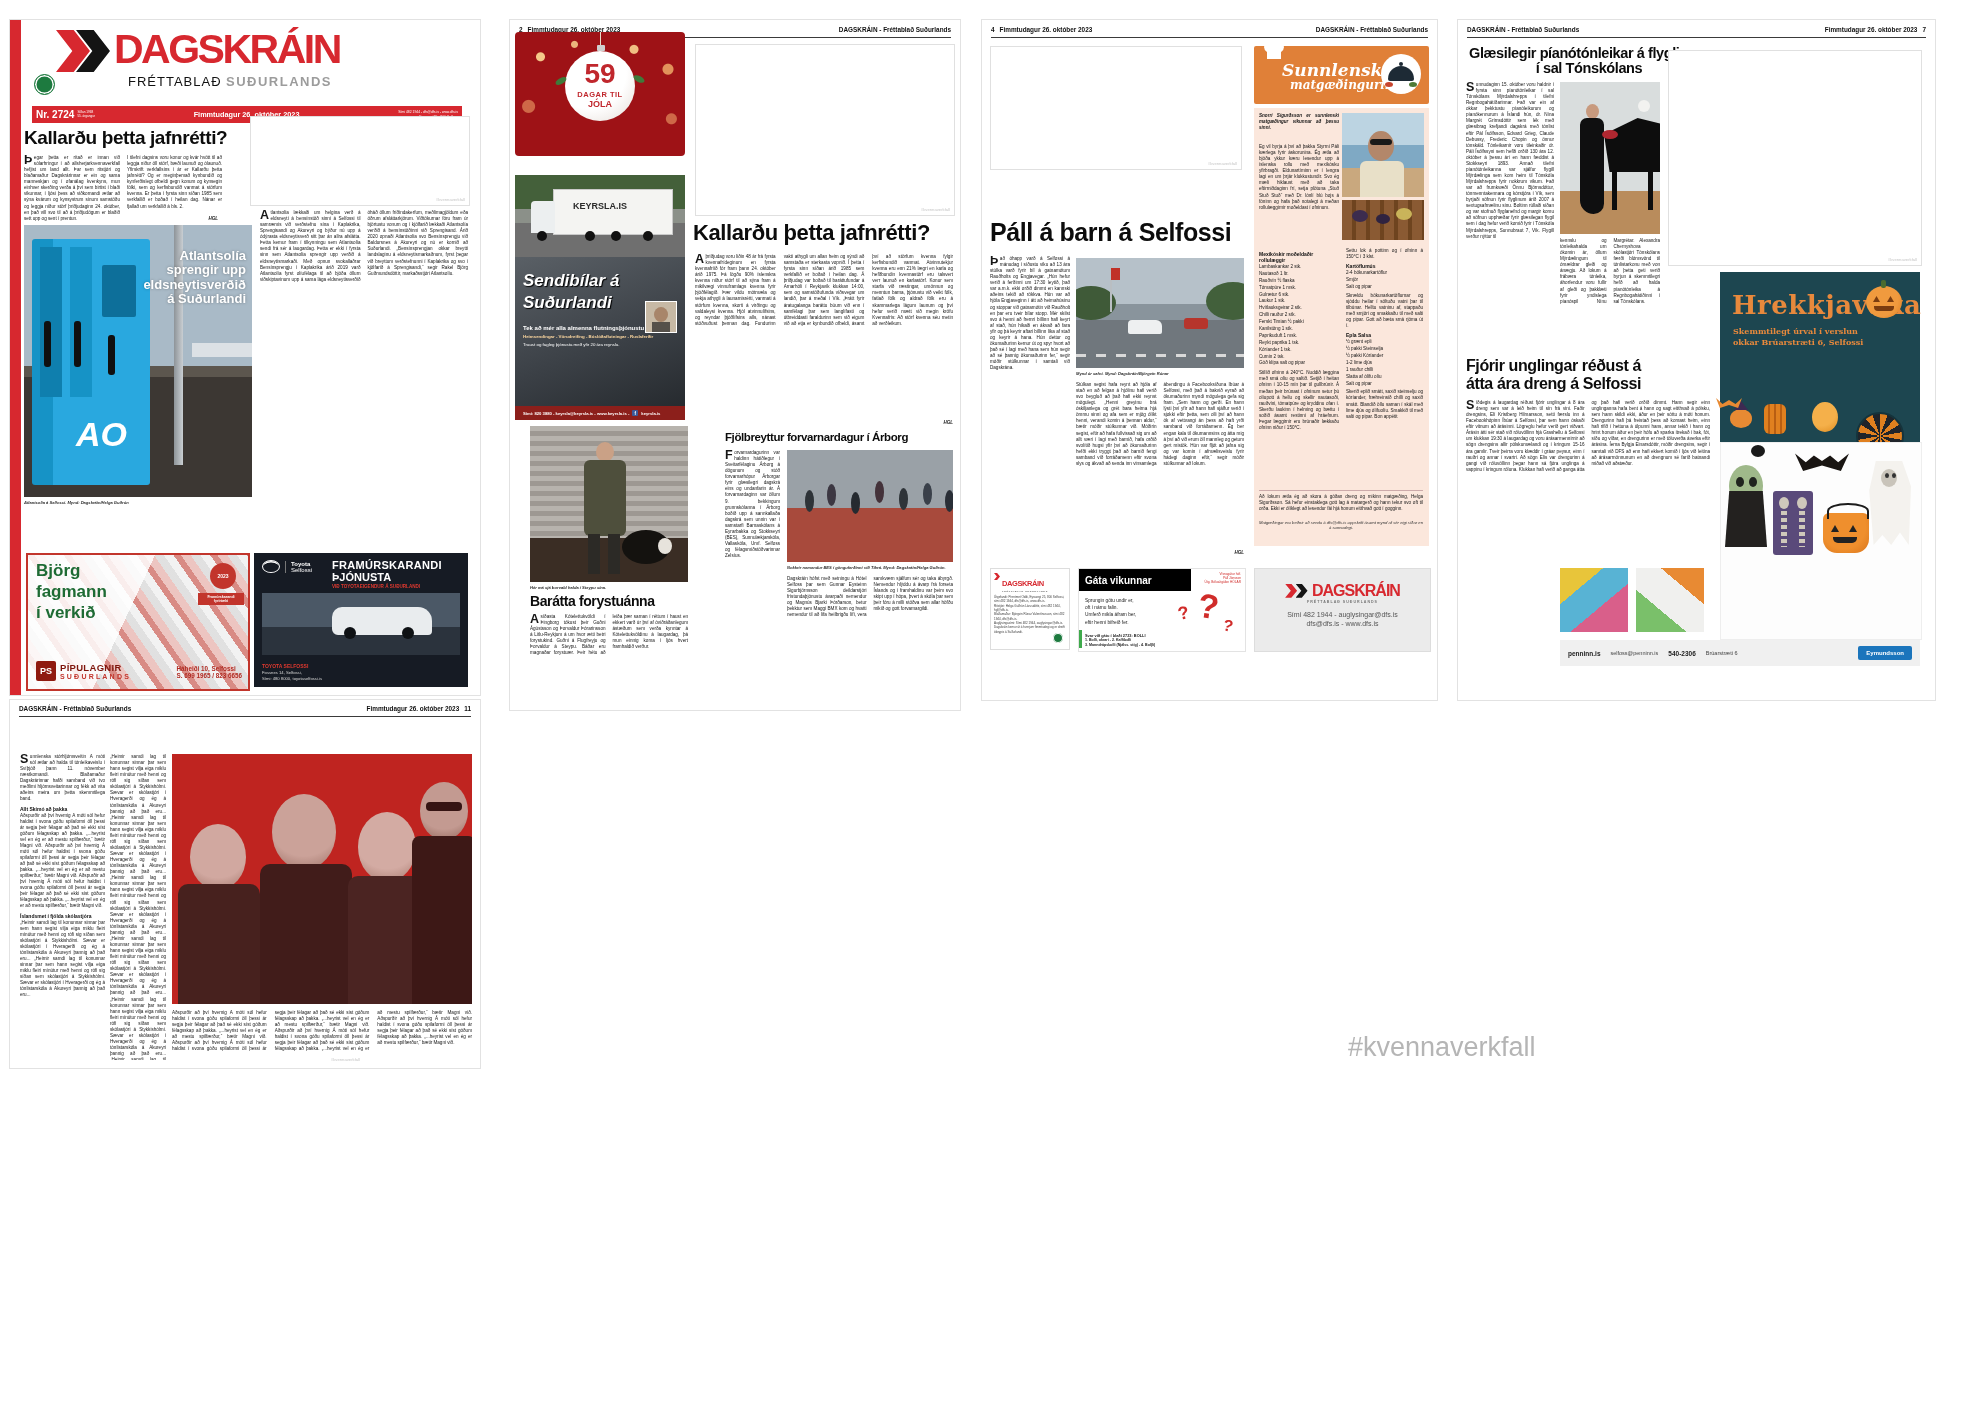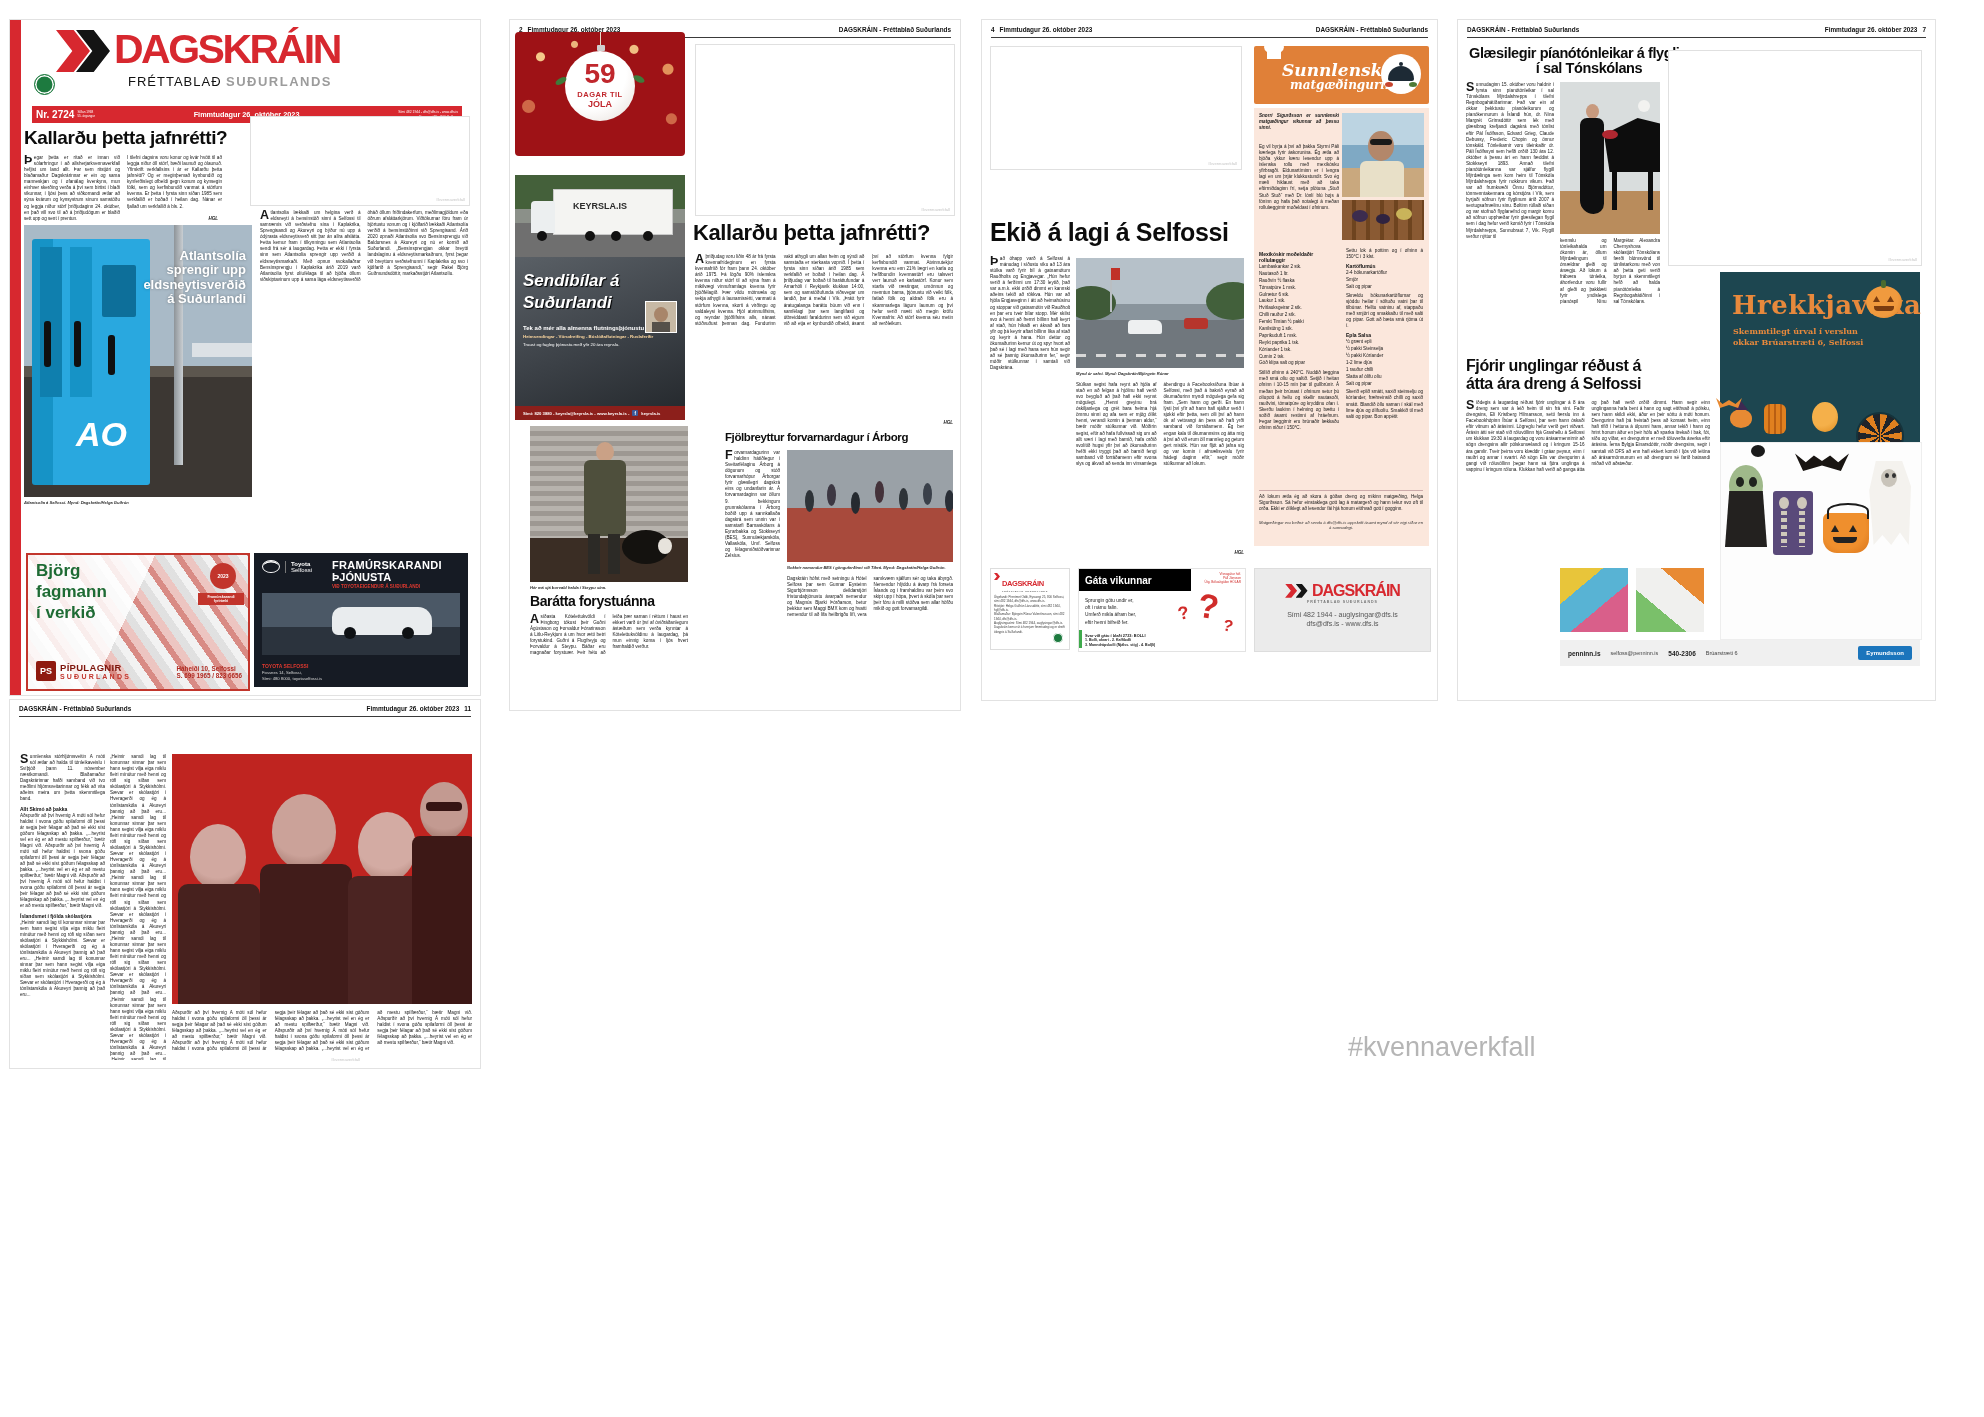--- a/index.html
+++ b/index.html
@@ -216,21 +216,21 @@
         <span class="grp">
           <span>4</span>
           <span>Fimmtudagur 26. október 2023</span>
         </span>
         <span>DAGSKRÁIN - Fréttablað Suðurlands</span>
       </div>
     <div class="phr"></div>
     <div class="ebox" style="left:8px;top:26px;width:250px;height:122px;">
       <span class="wm">#kvennaverkfall</span>
     </div>
-    <div class="abs hl" style="left:8px;top:200px;font-size:25px;">Ekið á lagi á Selfossi</div>
+    <div class="abs hl" style="left:8px;top:200px;font-size:25px;">Páll á barn á Selfossi</div>
     <div class="abs bt dc" style="left:8px;top:236px;width:80px;height:300px;">Það óhapp varð á Selfossi á mánudag í síðustu viku að 13 ára stúlka varð fyrir bíl á gatnamótum Rauðholts og Engjavegar. „Hún hefur verið á ferðinni um 17:30 leytið, það var a.m.k. ekki orðið dimmt en kannski aðeins tekið að rökkva. Hún var að hjóla Engjaveginn í átt að heimahúsinu og stoppar við gatnamótin við Rauðholt en þar eru tveir bílar stopp. Mér skilst svo á henni að fremri bíllinn hafi keyrt af stað, hún hikaði en ákvað að fara yfir og þá keyrir aftari bíllinn líka af stað og keyrir á hana. Hún dettur og ökumaðurinn kemur út og spyr hvort að það sé í lagi með hana sem hún segir að sé þannig ökumaðurinn fer,“ segir móðir stúlkunnar í samtali við Dagskrána.</div>
     <div class="photo" style="left:94px;top:238px;width:168px;height:110px;background:linear-gradient(#b6c1c9 0 42%,#89949c 42% 56%,#70777d 56% 100%);">
       <div class="circ" style="left:-10px;top:28px;width:50px;height:34px;background:#3f5a38;"></div>
       <div class="circ" style="left:130px;top:24px;width:54px;height:38px;background:#42603b;"></div>
       <div class="abs" style="left:34px;top:8px;width:1.5px;height:46px;background:#b9bec2;"></div>
       <div class="abs" style="left:35px;top:10px;width:9px;height:12px;background:#c03127;"></div>
       <div class="abs" style="left:52px;top:62px;width:34px;height:14px;background:#eef0f1;border-radius:4px 6px 2px 2px;"></div>
       <div class="abs" style="left:108px;top:60px;width:24px;height:11px;background:#b6352c;border-radius:3px;"></div>
       <div class="abs" style="left:0;top:96px;width:100%;height:3px;background:repeating-linear-gradient(90deg,#d9d9d9 0 10px,transparent 10px 20px);"></div>
     </div>

